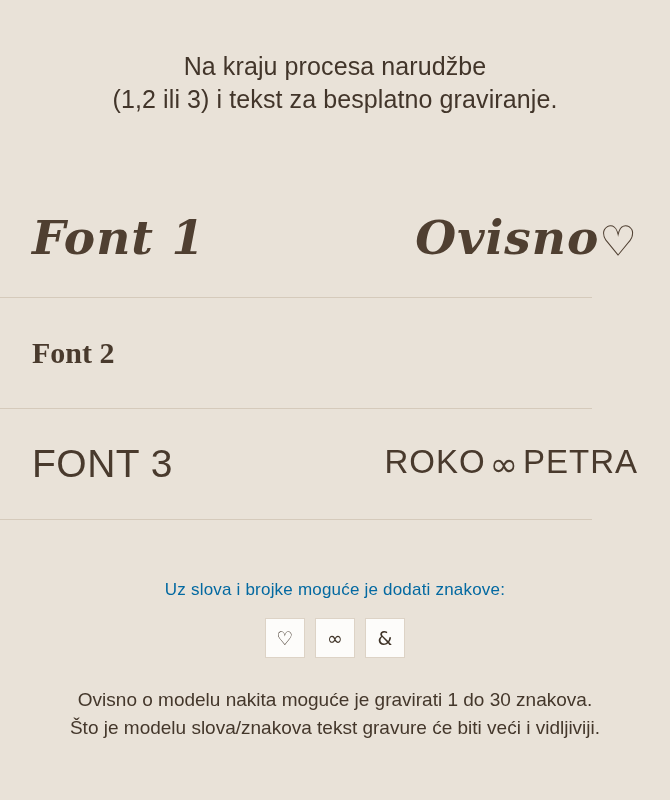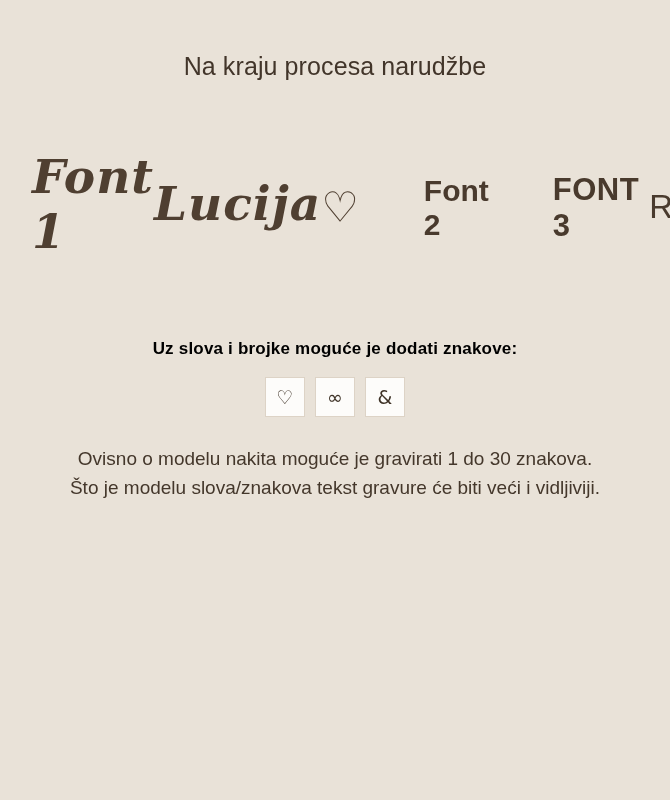--- a/index.html
+++ b/index.html
@@ -36,22 +36,22 @@
   }
   .intro div {
     white-space: nowrap;
   }
 
   
   .samples {
     margin-top: 62px;
     width: 100%;
     display: flex;
-    flex-direction: row;
-    align-items: flex-end;
+    flex-direction: column;
+    align-items: flex-start;
   }
   .row {
     width: 100%;
     box-sizing: border-box;
     display: flex;
     align-items: center;
     justify-content: space-between;
     padding: 0 32px;
   }
   .row-1 { height: 118px; }
@@ -66,29 +66,29 @@
 
   .label-1, .sample-1 {
     font-family: "DejaVu Serif", serif;
     font-style: italic;
     font-weight: 700;
     font-size: 47px;
     color: #4f3f31;
     letter-spacing: 1px;
   }
   .label-2, .sample-2 {
-    font-family: Liberation Sans, sans-serif;
+    font-family: Liberation Serif, serif;
     font-weight: 700;
     font-size: 30px;
     color: #493a2d;
   }
   .label-3, .sample-3 {
     font-family: "Liberation Sans", sans-serif;
-    font-weight: 700;
-    font-size: 31px;
+    font-weight: 400;
+    font-size: 39px;
     color: #493a2d;
     letter-spacing: 0.5px;
   }
   .sample-3 {
     font-weight: 400;
     font-size: 33px;
     letter-spacing: 1px;
     margin-left: 10px;
   }
   .sample-1 .glyph {
@@ -108,24 +108,23 @@
   
   .symbols-section {
     margin-top: 60px;
     width: 100%;
     display: flex;
     flex-direction: column;
     align-items: center;
   }
   .symbols-title {
     font-size: 17px;
-    font-weight: 700;
-    color: #000000;
+    font-weight: 400;
+    color: #0369a1;
     letter-spacing: 0.2px;
-    margin-top: 16px;
   }
   .symbol-boxes {
     margin-top: 18px;
     display: flex;
     gap: 10px;
   }
   .symbol-box {
     width: 38px;
     height: 38px;
     background: #fdfcfa;
@@ -147,28 +146,29 @@
   }
   .note div { white-space: nowrap; }
 </style>
 </head>
 <body>
 
 <div class="page">
 
   <div class="intro">
     <div>Na kraju procesa narudžbe</div>
+    <div>(1,2 ili 3) i tekst za besplatno graviranje.</div>
   </div>
 
   <div class="samples">
 
     <div class="row row-1">
       <div class="label-1">Font 1</div>
       <div class="sample-1">
-        <span>Lucija</span><span class="glyph">♡</span>
+        <span>Ovisno</span><span class="glyph">♡</span>
       </div>
     </div>
 
     <div class="divider"></div>
 
     <div class="row row-2">
       <div class="label-2">Font 2</div>
     </div>
 
     <div class="divider"></div>

